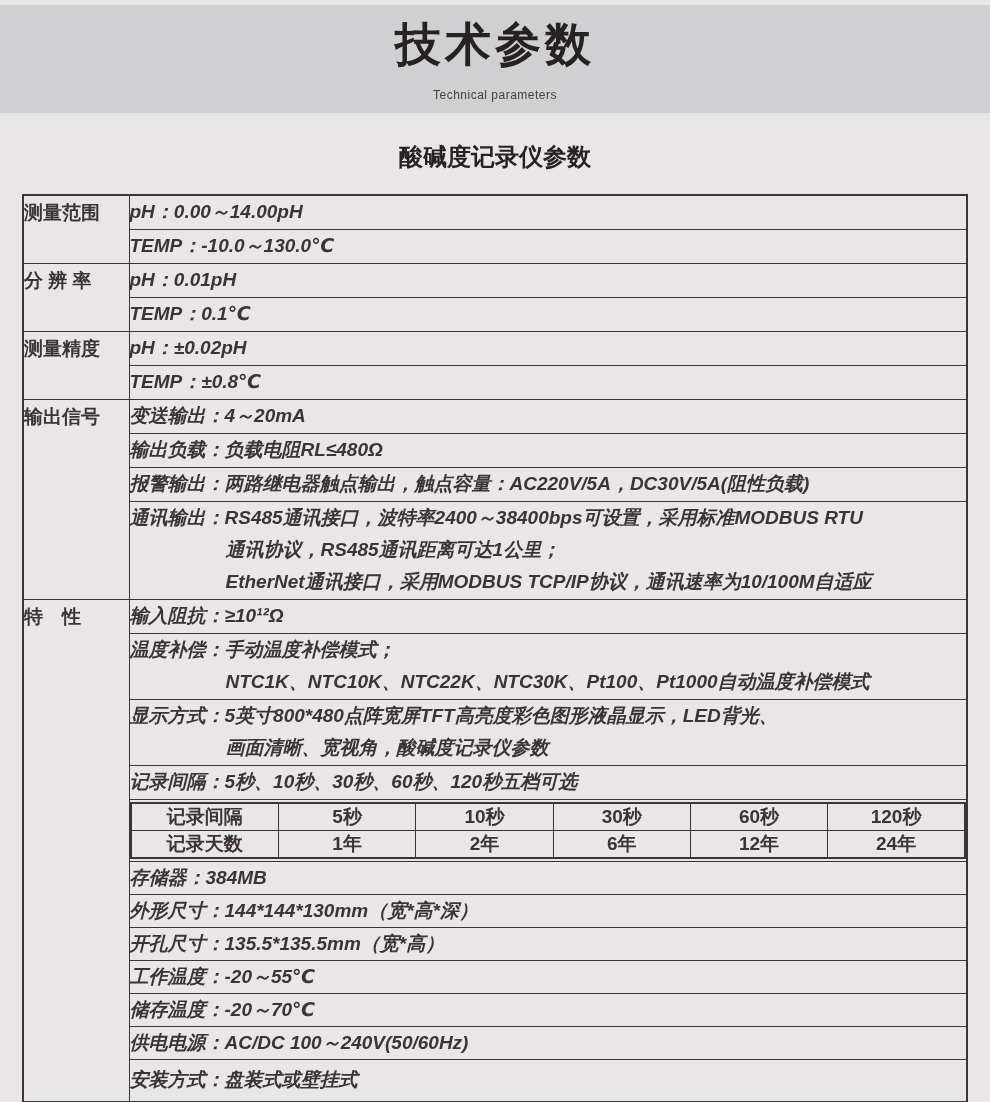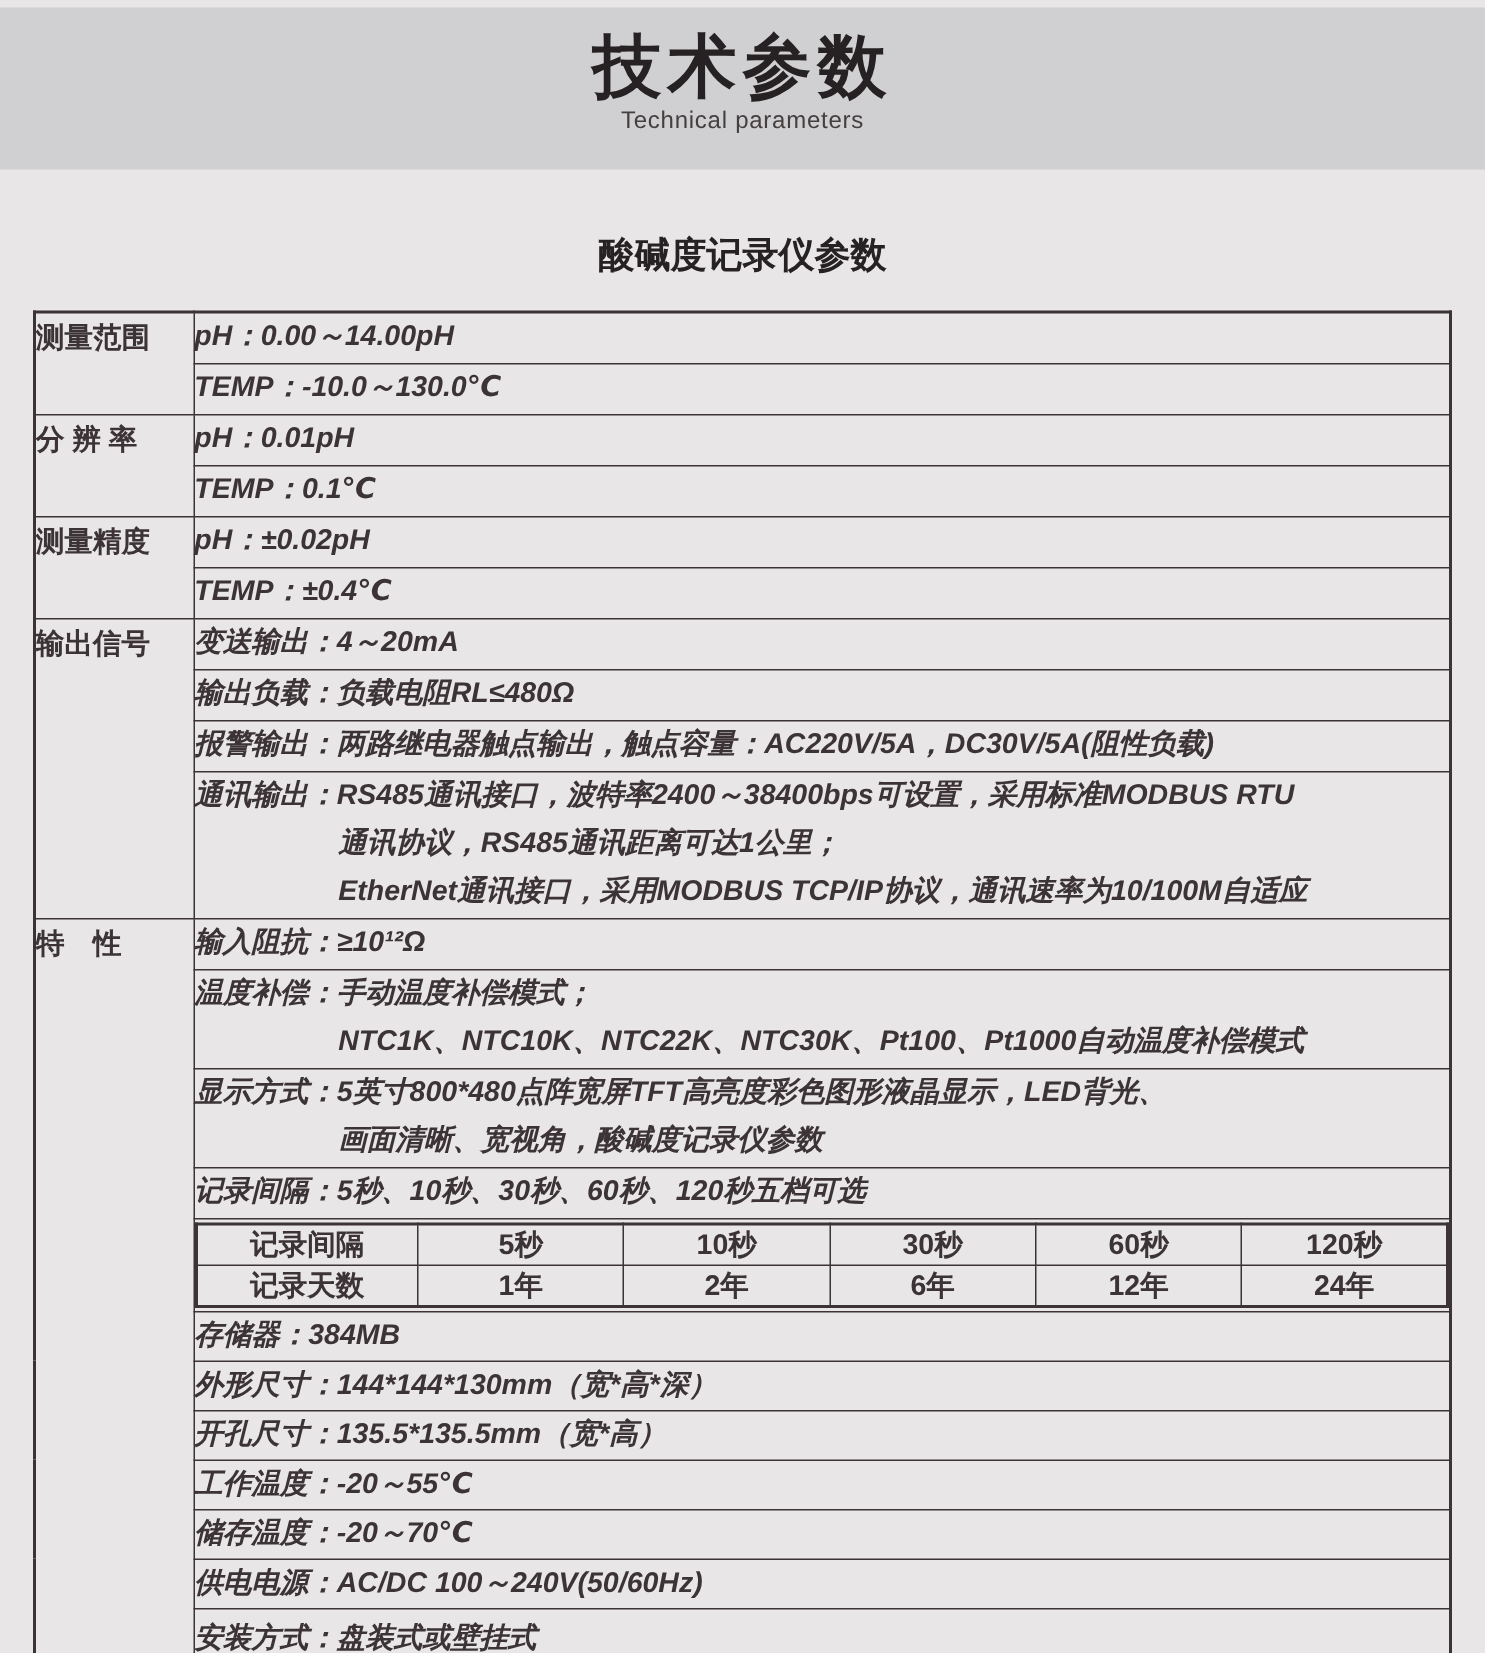--- a/index.html
+++ b/index.html
@@ -22,29 +22,29 @@
   }
   .banner-title {
     padding-top: 12px;
     font-size: 46px;
     font-weight: 900;
     letter-spacing: 4px;
     color: var(--title-text, #262122);
     line-height: 1.2;
   }
   .banner-subtitle {
-    font-size: 16px;
+    font-size: 12px;
     color: var(--subtitle-text, #45403f);
     letter-spacing: 0.5px;
-    margin-top: 0px;
+    margin-top: 16px;
   }
 
   
   .section-title {
-    margin-top: 41px;
+    margin-top: 28px;
     text-align: center;
     font-size: 24px;
     font-weight: bold;
     color: var(--title-text, #262122);
   }
 
   
   table.spec {
     border-collapse: collapse;
     table-layout: fixed;
@@ -129,21 +129,21 @@
     </tr>
 
     <tr style="height:34px">
       <td class="label-cell" rowspan="2">测量精度</td>
       <td class="value-cell">
             <div class="row-line">pH：±0.02pH</div>
           </td>
     </tr>
     <tr style="height:34px">
       <td class="value-cell">
-            <div class="row-line">TEMP：±0.4℃</div>
+            <div class="row-line">TEMP：±0.8℃</div>
           </td>
     </tr>
 
     <tr style="height:34px">
       <td class="label-cell" rowspan="4">输出信号</td>
       <td class="value-cell">
             <div class="row-line">变送输出：4～20mA</div>
           </td>
     </tr>
     <tr style="height:34px">

